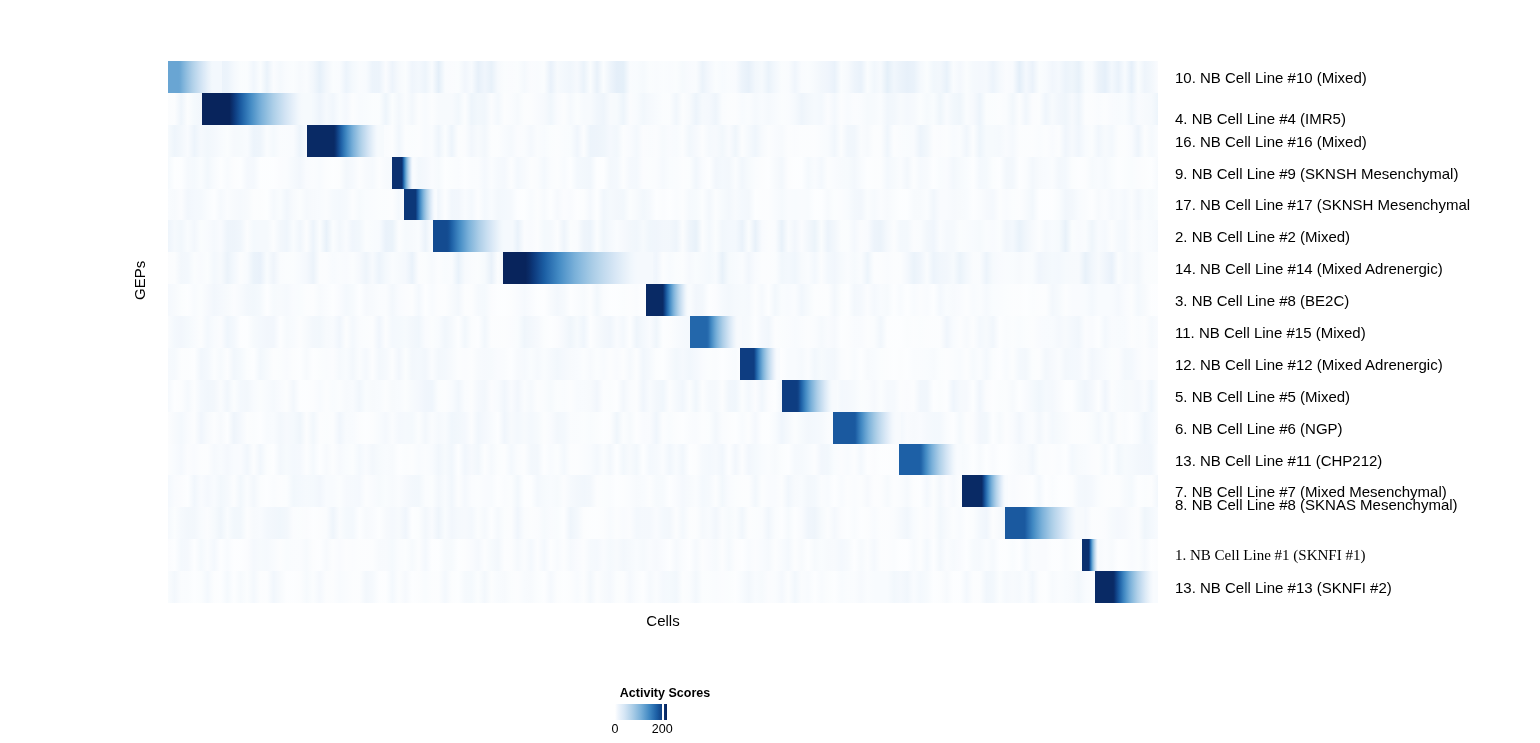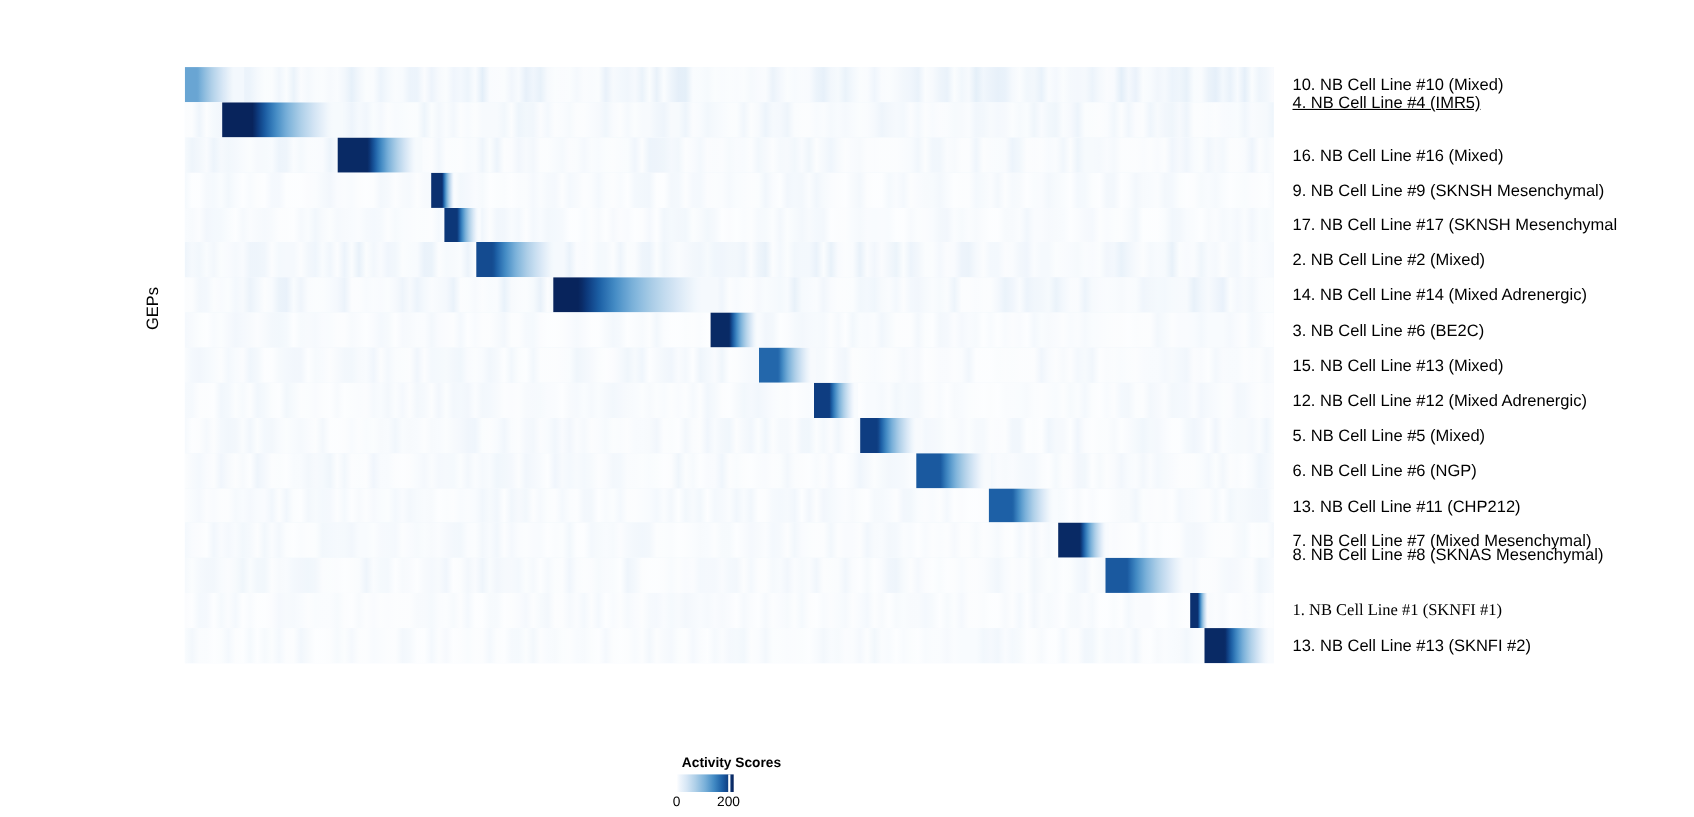--- a/index.html
+++ b/index.html
@@ -238,31 +238,32 @@
       </div>
       <div class="hm-row" title="13. NB Cell Line #13 (SKNFI #2)" style="top: 510.118px; height: 31.8824px;">
         <div class="hm-row-base" style="background: rgb(248, 251, 254);"></div>
         <div class="hm-noise" style="background: linear-gradient(to right, rgb(249, 252, 254) 0%, rgb(242, 247, 252) 0.67%, rgb(250, 252, 254) 1.33%, rgb(250, 252, 254) 2%, rgb(253, 254, 255) 2.67%, rgb(251, 253, 254) 3.33%, rgb(243, 248, 253) 4%, rgb(252, 253, 254) 4.67%, rgb(253, 254, 255) 5.33%, rgb(244, 249, 253) 6%, rgb(253, 254, 255) 6.67%, rgb(246, 250, 253) 7.33%, rgb(251, 253, 254) 8%, rgb(243, 248, 253) 8.67%, rgb(252, 253, 254) 9.33%, rgb(252, 253, 254) 10%, rgb(240, 246, 252) 10.67%, rgb(247, 250, 253) 11.33%, rgb(253, 254, 255) 12%, rgb(253, 254, 255) 12.67%, rgb(252, 253, 254) 13.33%, rgb(246, 250, 253) 14%, rgb(251, 253, 254) 14.67%, rgb(244, 248, 253) 15.33%, rgb(252, 253, 254) 16%, rgb(252, 253, 254) 16.67%, rgb(248, 251, 254) 17.33%, rgb(250, 252, 254) 18%, rgb(252, 253, 254) 18.67%, rgb(252, 253, 254) 19.33%, rgb(242, 247, 252) 20%, rgb(245, 249, 253) 20.67%, rgb(253, 254, 255) 21.33%, rgb(253, 254, 255) 22%, rgb(243, 248, 253) 22.67%, rgb(252, 253, 254) 23.33%, rgb(246, 249, 253) 24%, rgb(253, 254, 255) 24.67%, rgb(252, 253, 254) 25.33%, rgb(249, 252, 254) 26%, rgb(252, 253, 254) 26.67%, rgb(252, 253, 254) 27.33%, rgb(243, 248, 253) 28%, rgb(252, 253, 254) 28.67%, rgb(253, 254, 255) 29.33%, rgb(245, 249, 253) 30%, rgb(244, 249, 253) 30.67%, rgb(251, 253, 254) 31.33%, rgb(242, 247, 252) 32%, rgb(252, 253, 254) 32.67%, rgb(248, 251, 254) 33.33%, rgb(247, 250, 253) 34%, rgb(251, 253, 254) 34.67%, rgb(252, 253, 254) 35.33%, rgb(248, 251, 254) 36%, rgb(247, 250, 253) 36.67%, rgb(251, 253, 254) 37.33%, rgb(253, 254, 255) 38%, rgb(244, 248, 253) 38.67%, rgb(252, 253, 254) 39.33%, rgb(253, 254, 255) 40%, rgb(252, 253, 254) 40.67%, rgb(248, 251, 254) 41.33%, rgb(252, 253, 254) 42%, rgb(242, 247, 252) 42.67%, rgb(252, 253, 254) 43.33%, rgb(247, 250, 253) 44%, rgb(244, 248, 253) 44.67%, rgb(251, 253, 254) 45.33%, rgb(252, 253, 254) 46%, rgb(244, 248, 253) 46.67%, rgb(250, 252, 254) 47.33%, rgb(253, 254, 255) 48%, rgb(245, 249, 253) 48.67%, rgb(250, 252, 254) 49.33%, rgb(244, 248, 253) 50%, rgb(244, 249, 253) 50.67%, rgb(241, 247, 252) 51.33%, rgb(252, 253, 254) 52%, rgb(250, 252, 254) 52.67%, rgb(242, 247, 252) 53.33%, rgb(251, 253, 254) 54%, rgb(251, 253, 254) 54.67%, rgb(250, 252, 254) 55.33%, rgb(251, 252, 254) 56%, rgb(251, 253, 254) 56.67%, rgb(253, 254, 255) 57.33%, rgb(248, 251, 254) 58%, rgb(242, 247, 252) 58.67%, rgb(248, 251, 254) 59.33%, rgb(246, 250, 253) 60%, rgb(251, 252, 254) 60.67%, rgb(250, 252, 254) 61.33%, rgb(244, 248, 253) 62%, rgb(252, 253, 254) 62.67%, rgb(241, 247, 252) 63.33%, rgb(250, 252, 254) 64%, rgb(248, 251, 254) 64.67%, rgb(253, 254, 255) 65.33%, rgb(248, 251, 254) 66%, rgb(251, 253, 254) 66.67%, rgb(253, 254, 255) 67.33%, rgb(248, 251, 254) 68%, rgb(250, 252, 254) 68.67%, rgb(250, 252, 254) 69.33%, rgb(246, 249, 253) 70%, rgb(250, 252, 254) 70.67%, rgb(248, 251, 254) 71.33%, rgb(248, 251, 254) 72%, rgb(248, 251, 254) 72.67%, rgb(241, 247, 252) 73.33%, rgb(244, 248, 253) 74%, rgb(240, 246, 252) 74.67%, rgb(249, 251, 254) 75.33%, rgb(243, 248, 253) 76%, rgb(246, 250, 253) 76.67%, rgb(253, 254, 255) 77.33%, rgb(252, 253, 254) 78%, rgb(247, 250, 253) 78.67%, rgb(253, 254, 255) 79.33%, rgb(253, 254, 255) 80%, rgb(243, 248, 253) 80.67%, rgb(252, 253, 254) 81.33%, rgb(252, 253, 254) 82%, rgb(240, 246, 252) 82.67%, rgb(241, 247, 252) 83.33%, rgb(251, 253, 254) 84%, rgb(245, 249, 253) 84.67%, rgb(247, 250, 253) 85.33%, rgb(245, 249, 253) 86%, rgb(250, 252, 254) 86.67%, rgb(240, 246, 252) 87.33%, rgb(252, 253, 254) 88%, rgb(253, 254, 255) 88.67%, rgb(247, 250, 253) 89.33%, rgb(250, 252, 254) 90%, rgb(248, 251, 254) 90.67%, rgb(247, 250, 253) 91.33%, rgb(241, 247, 252) 92%, rgb(248, 251, 254) 92.67%, rgb(251, 253, 254) 93.33%, rgb(250, 252, 254) 94%, rgb(249, 252, 254) 94.67%, rgb(243, 248, 253) 95.33%, rgb(241, 246, 252) 96%, rgb(252, 253, 254) 96.67%, rgb(246, 250, 253) 97.33%, rgb(240, 246, 252) 98%, rgb(251, 253, 254) 98.67%, rgb(241, 247, 252) 99.33%, rgb(250, 252, 254) 100%);"></div>
         <div class="hm-block" style="left: 926.64px; width: 63.36px; background: linear-gradient(to right, rgb(9, 42, 101) 0%, rgb(9, 42, 101) 2.5%, rgb(9, 42, 101) 5%, rgb(9, 42, 101) 7.5%, rgb(9, 42, 101) 10%, rgb(9, 42, 101) 12.5%, rgb(9, 42, 101) 15%, rgb(9, 42, 101) 17.5%, rgb(9, 42, 101) 20%, rgb(9, 42, 101) 22.5%, rgb(9, 42, 101) 25%, rgb(9, 42, 101) 27.5%, rgb(10, 44, 104) 30%, rgb(13, 58, 125) 32.5%, rgb(19, 73, 141) 35%, rgb(25, 88, 157) 37.5%, rgb(34, 102, 170) 40%, rgb(46, 116, 180) 42.5%, rgb(59, 130, 190) 45%, rgb(72, 142, 198) 47.5%, rgb(87, 153, 204) 50%, rgb(102, 163, 210) 52.5%, rgb(117, 173, 215) 55%, rgb(130, 181, 220) 57.5%, rgb(142, 189, 223) 60%, rgb(154, 196, 226) 62.5%, rgb(166, 202, 230) 65%, rgb(177, 209, 233) 67.5%, rgb(186, 214, 236) 70%, rgb(195, 219, 239) 72.5%, rgb(204, 224, 242) 75%, rgb(212, 229, 244) 77.5%, rgb(220, 234, 247) 80%, rgb(227, 238, 248) 82.5%, rgb(234, 242, 250) 85%, rgb(240, 246, 252) 87.5%, rgb(244, 248, 253) 90%, rgb(248, 251, 254) 92.5%, rgb(248, 251, 254) 95%, rgb(248, 251, 254) 97.5%, rgb(248, 251, 254) 100%);"></div>
       </div>
     </div>
 
   <div id="ylabel">GEPs</div>
 
+  <div id="xlabel">Cells</div>
 
   <div id="row-labels">
       <div class="row-label" style="top: 8.94118px;">10. NB Cell Line #10 (Mixed)</div>
-      <div class="row-label" style="top: 25px; text-decoration: underline;">4. NB Cell Line #4 (IMR5)</div>
+      <div class="row-label" style="top: 50px;">4. NB Cell Line #4 (IMR5)</div>
       <div class="row-label" style="top: 72.7059px;">16. NB Cell Line #16 (Mixed)</div>
       <div class="row-label" style="top: 104.588px;">9. NB Cell Line #9 (SKNSH Mesenchymal)</div>
       <div class="row-label" style="top: 136.471px;">17. NB Cell Line #17 (SKNSH Mesenchymal</div>
       <div class="row-label" style="top: 168.353px;">2. NB Cell Line #2 (Mixed)</div>
       <div class="row-label" style="top: 200.235px;">14. NB Cell Line #14 (Mixed Adrenergic)</div>
-      <div class="row-label" style="top: 232.118px;">3. NB Cell Line #6 (BE2C)</div>
-      <div class="row-label" style="top: 264px;">15. NB Cell Line #13 (Mixed)</div>
+      <div class="row-label" style="top: 232.118px;">3. NB Cell Line #8 (BE2C)</div>
+      <div class="row-label" style="top: 264px;">11. NB Cell Line #15 (Mixed)</div>
       <div class="row-label" style="top: 295.882px;">12. NB Cell Line #12 (Mixed Adrenergic)</div>
       <div class="row-label" style="top: 327.765px;">5. NB Cell Line #5 (Mixed)</div>
       <div class="row-label" style="top: 359.647px;">6. NB Cell Line #6 (NGP)</div>
       <div class="row-label" style="top: 391.529px;">13. NB Cell Line #11 (CHP212)</div>
       <div class="row-label" style="top: 423.412px; text-align: center;">7. NB Cell Line #7 (Mixed Mesenchymal)</div>
       <div class="row-label" style="top: 436px;">8. NB Cell Line #8 (SKNAS Mesenchymal)</div>
       <div class="row-label" style="top: 487.176px; font-family: Liberation Serif, serif;">1. NB Cell Line #1 (SKNFI #1)</div>
       <div class="row-label" style="top: 519.059px;">13. NB Cell Line #13 (SKNFI #2)</div>
     </div>
 

